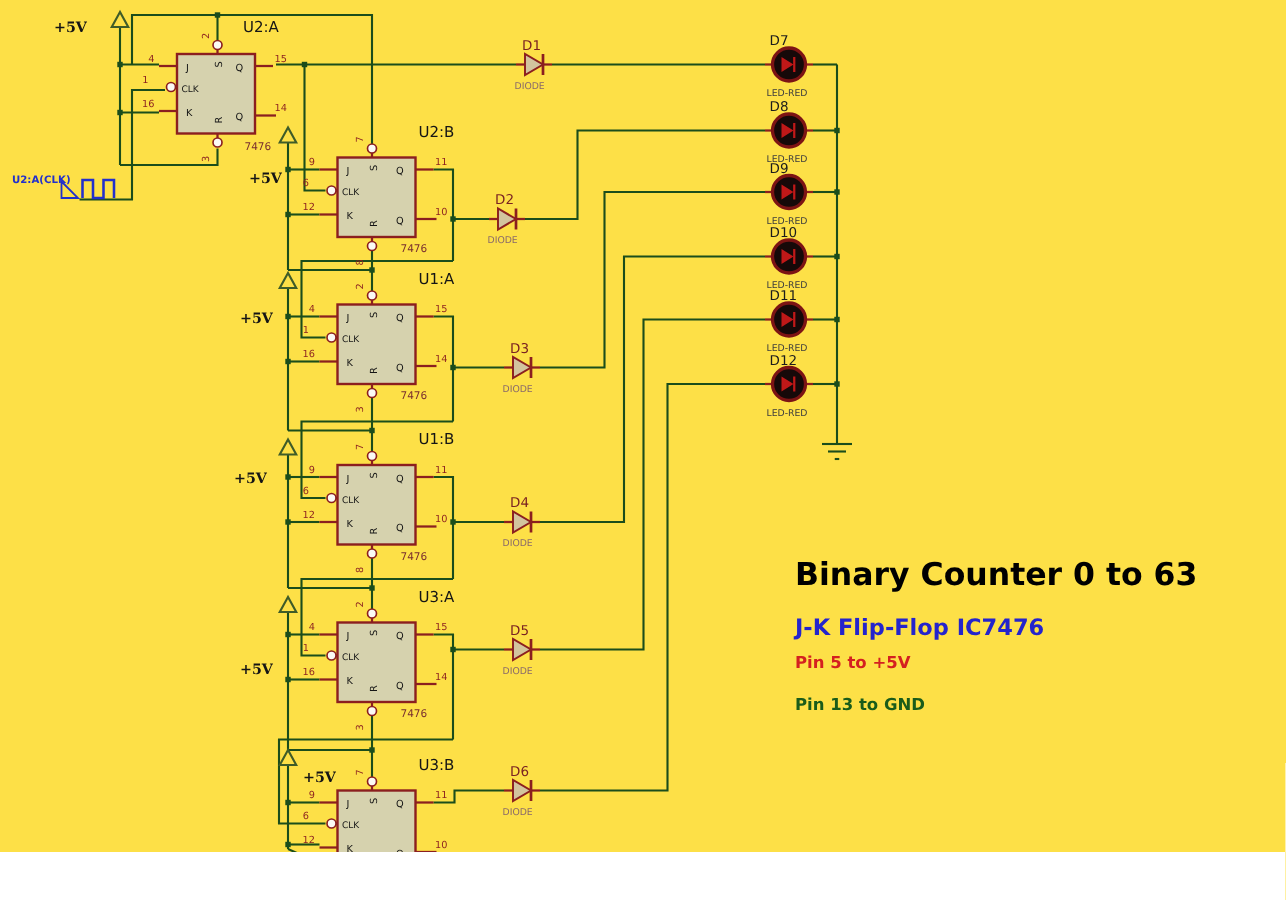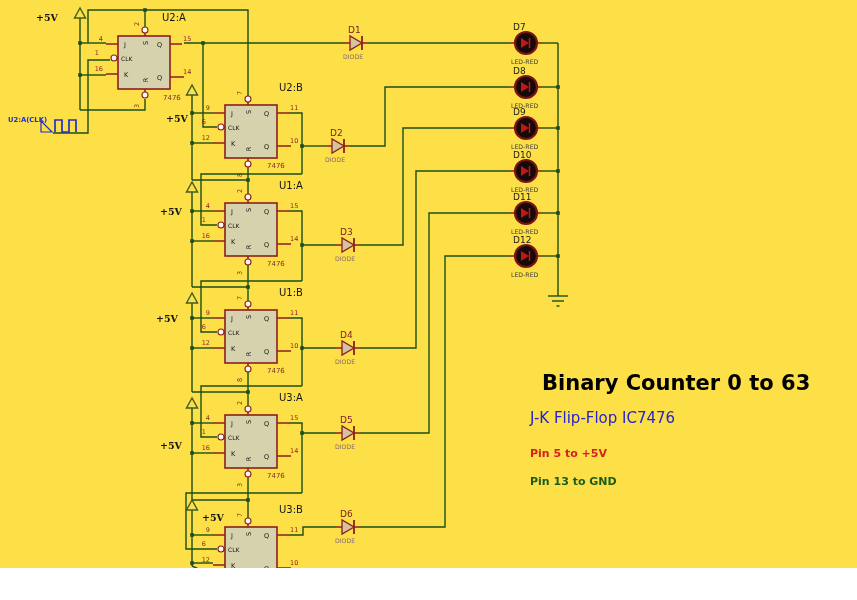--- a/index.html
+++ b/index.html
@@ -18,23 +18,23 @@
   .tpart{font-size:7px;fill:#7a2f2f;}
   .tdref{font-size:9px;fill:#7a2222;}
   .tdval{font-size:6.2px;fill:#8a6a6a;}
   .tlref{font-size:9px;fill:#1c1c1c;}
   .tlval{font-size:6.2px;fill:#3d3d3d;}
   .tpwr{font-family:"DejaVu Serif",serif;font-weight:bold;font-size:9.5px;fill:#151515;}
   .tclk{font-size:6.8px;font-weight:bold;fill:#2230cc;}
   .pwr{fill:none;stroke:#3f5c28;stroke-width:1.4;}
   .blue{stroke:#2230cc;fill:none;}
   #titleblock{position:absolute;left:530px;top:371px;}
-  #tb-title{font-size:21px;font-weight:bold;color:#000;white-space:nowrap;margin-left:12px;}
-  #tb-sub{font-size:15px;font-weight:normal;color:#2424cc;margin-top:14px;white-space:nowrap;}
-  #tb-n1{font-size:11px;font-weight:bold;color:#d42020;margin-top:20px;white-space:nowrap;}
+  #tb-title{font-size:21px;font-weight:bold;color:#000;white-space:nowrap;}
+  #tb-sub{font-size:15px;font-weight:bold;color:#2424cc;margin-top:14px;white-space:nowrap;}
+  #tb-n1{font-size:11px;font-weight:bold;color:#d42020;margin-top:8px;white-space:nowrap;}
   #tb-n2{font-size:11px;font-weight:bold;color:#1a5c1a;margin-top:15px;white-space:nowrap;}
 </style>
 </head>
 <body>
 
 <div id="stage">
   <svg id="schem" width="857" height="600" viewBox="0 0 857 600">
     <g id="g-wires">
         <polyline points="80,18 80,110" class="w"></polyline>
         <polyline points="80,43 106,43" class="w"></polyline>

